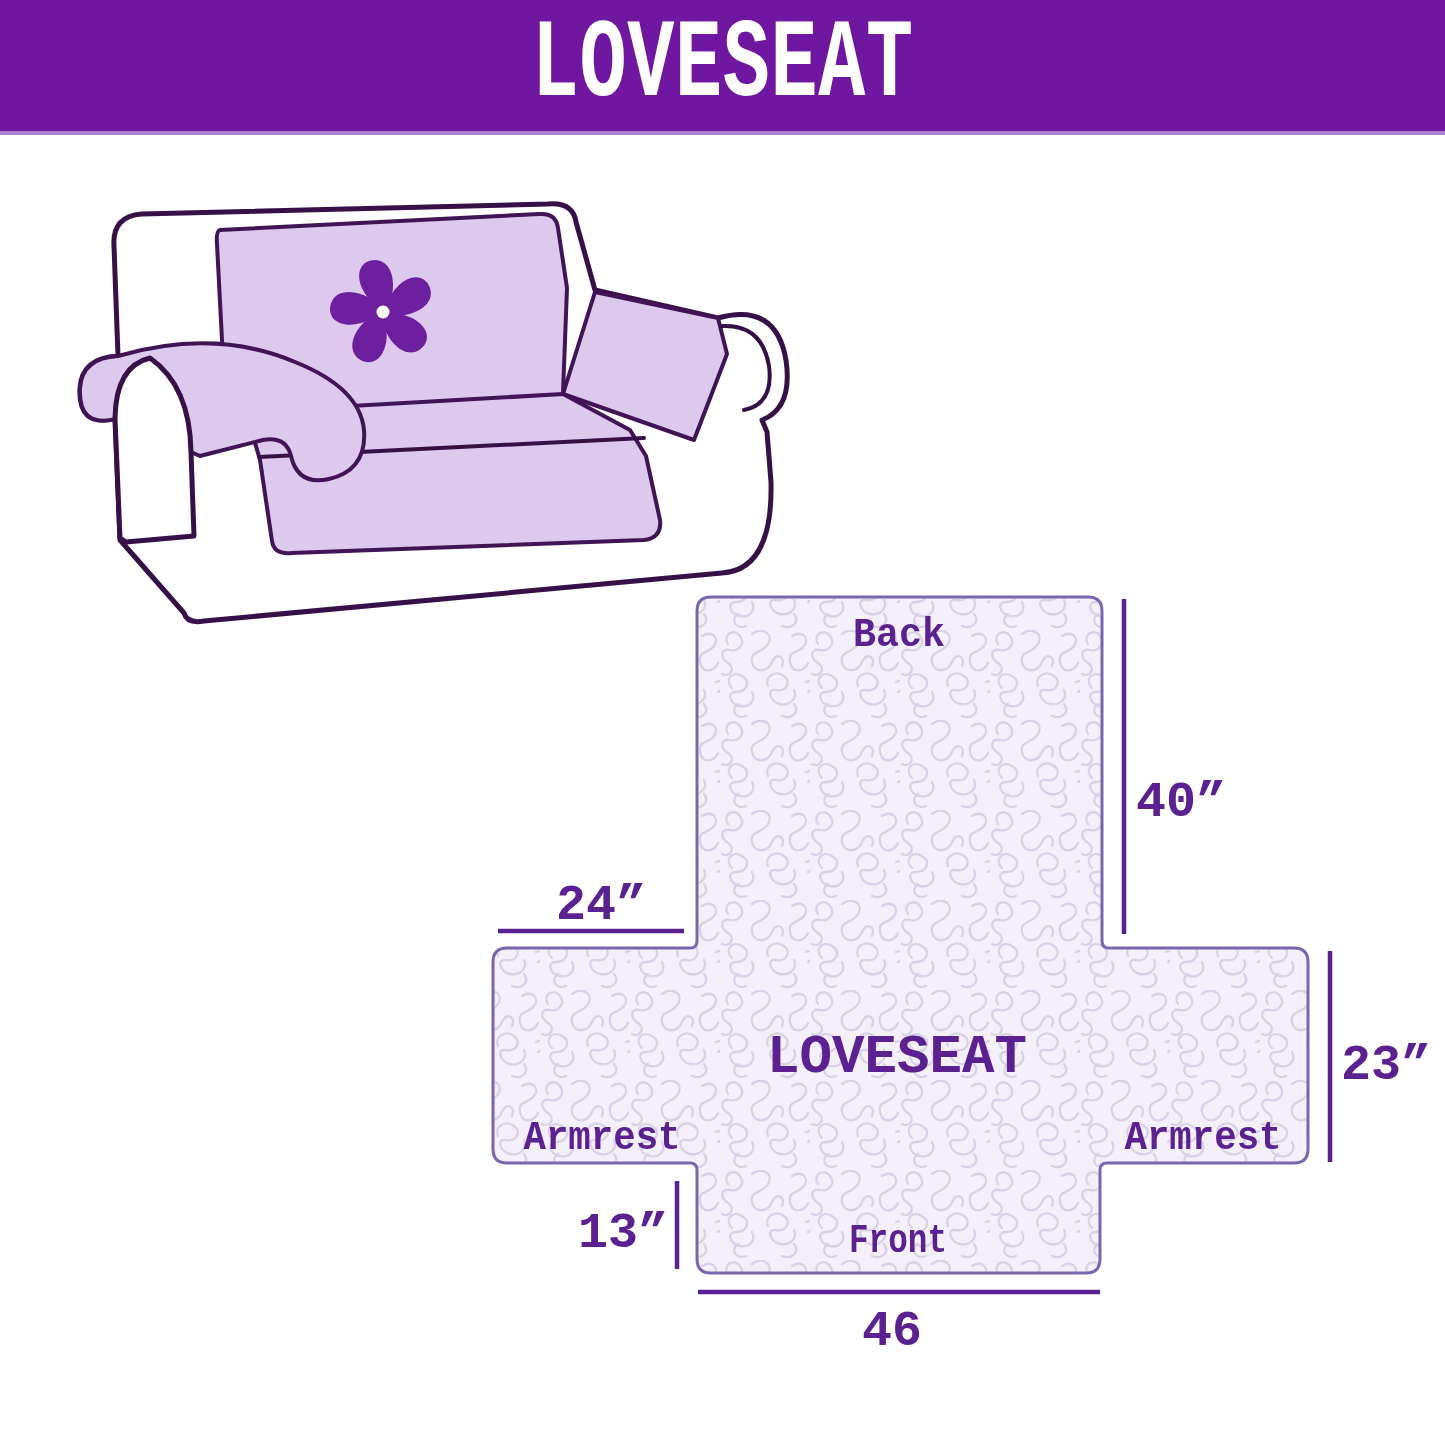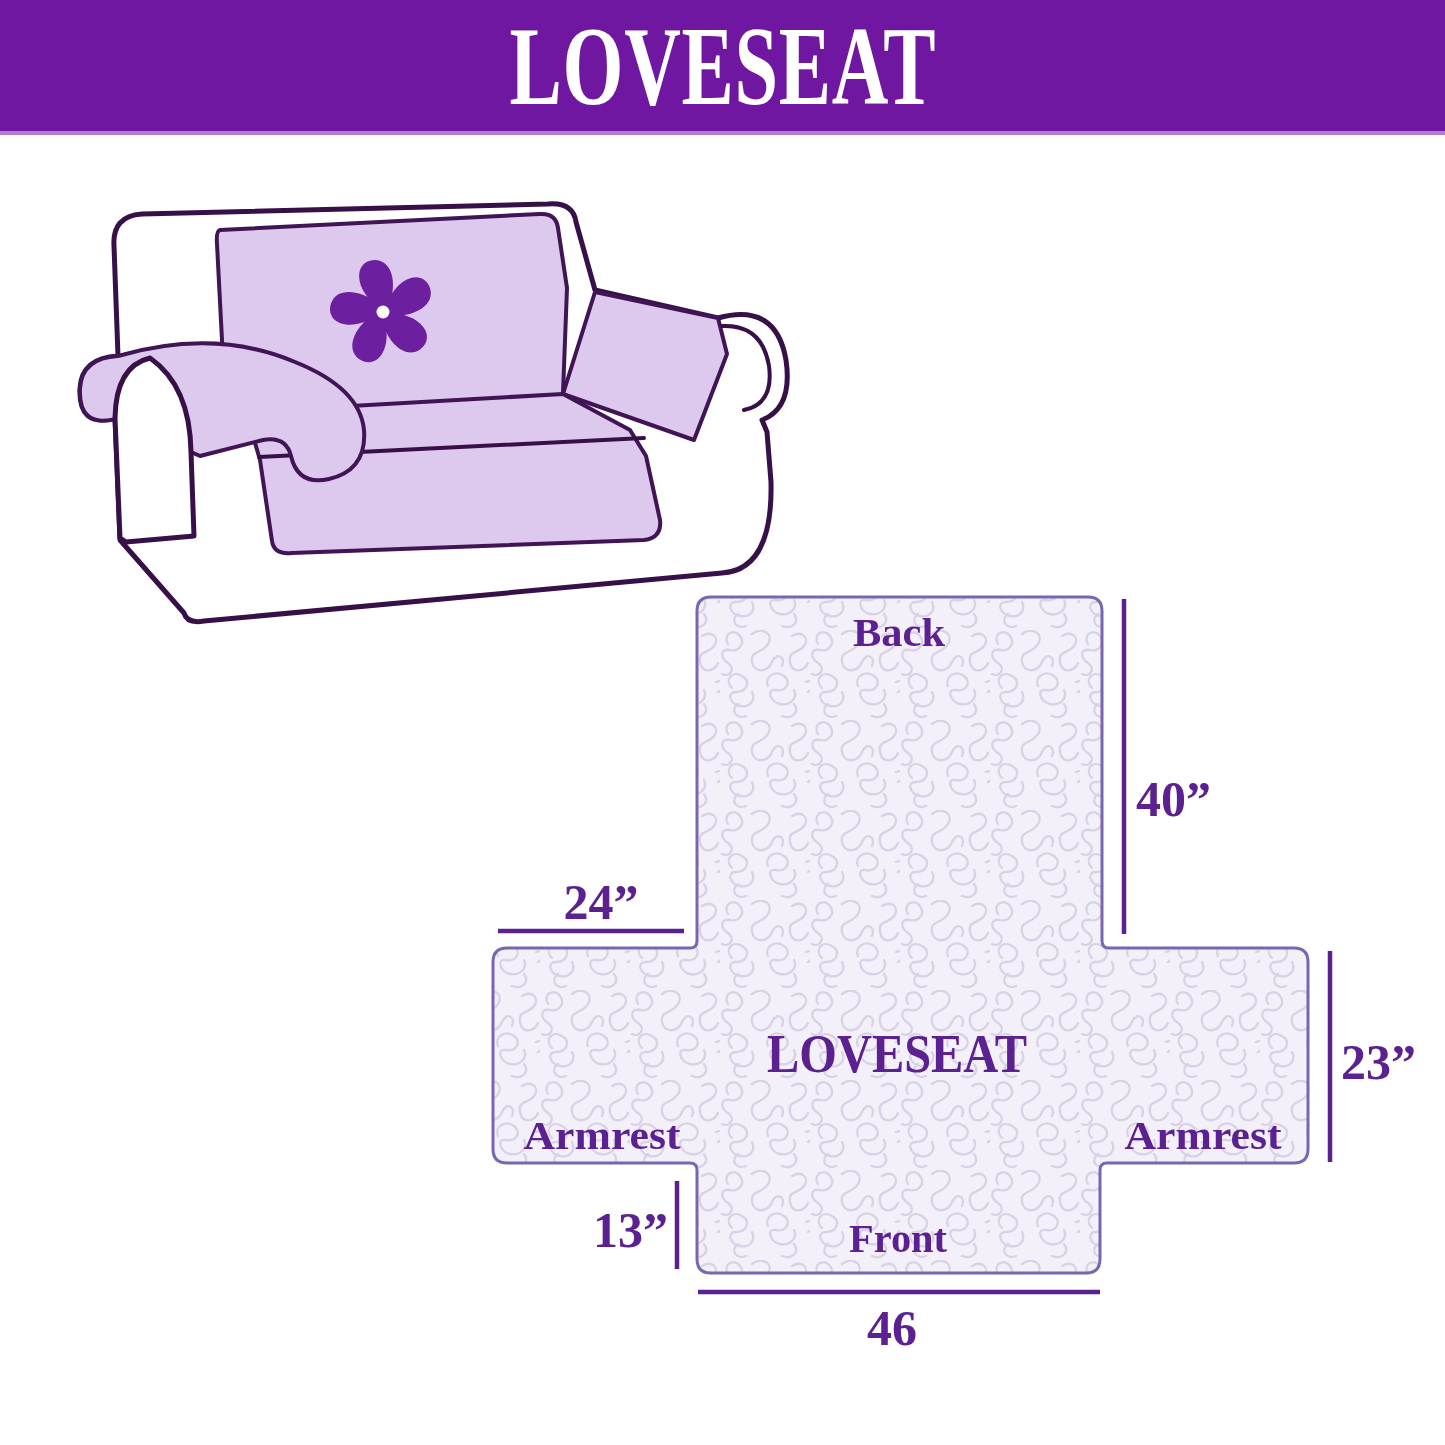--- a/index.html
+++ b/index.html
@@ -1,18 +1,18 @@
 <!DOCTYPE html>
 <html><head>
 <meta charset="utf-8">
 <style>
   html,body{margin:0;padding:0;background:#ffffff;}
   .stage{
     position:relative;width:1445px;height:1445px;background:#ffffff;overflow:hidden;
-    font-family:Liberation Serif, serif;
+    font-family:Liberation Mono, monospace;
   }
   .header{
     position:absolute;left:0;top:0;width:1445px;height:131px;
     background:#6F17A0;border-bottom:4px solid #B27FD1;
     display:flex;align-items:center;justify-content:center;
   }
   .header .title{
     display:inline-block;color:#ffffff;font-weight:bold;font-size:112px;
     letter-spacing:1px;transform:scaleX(0.70);transform-origin:center;
     line-height:1;white-space:nowrap;

